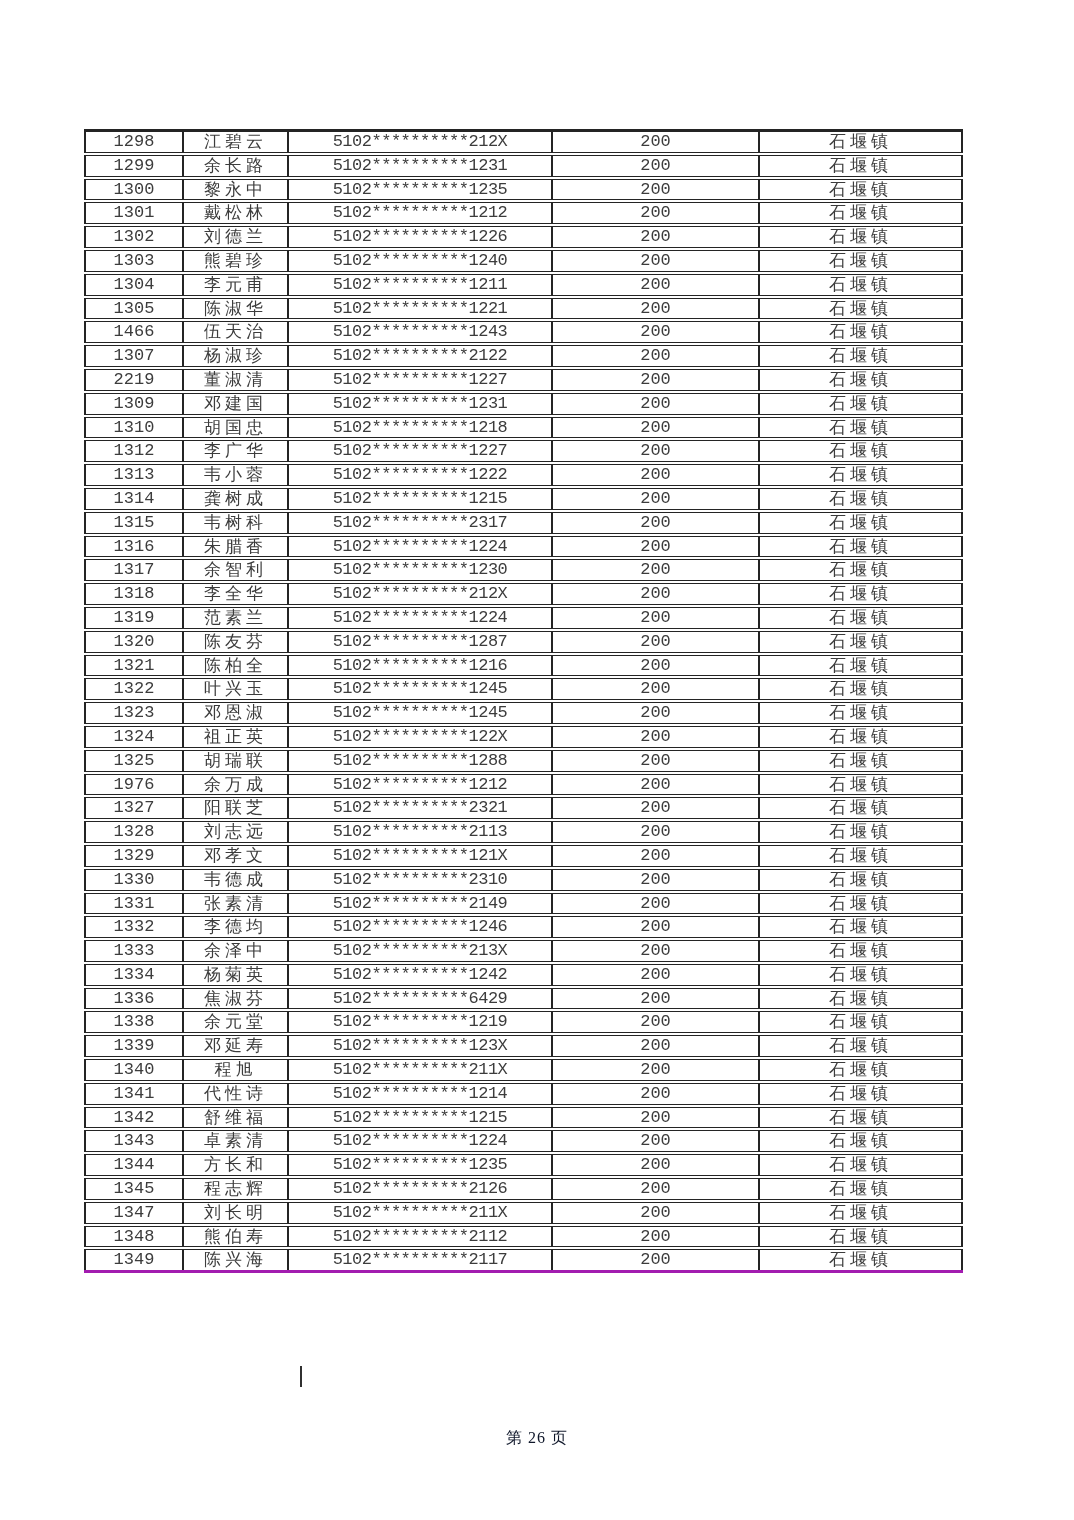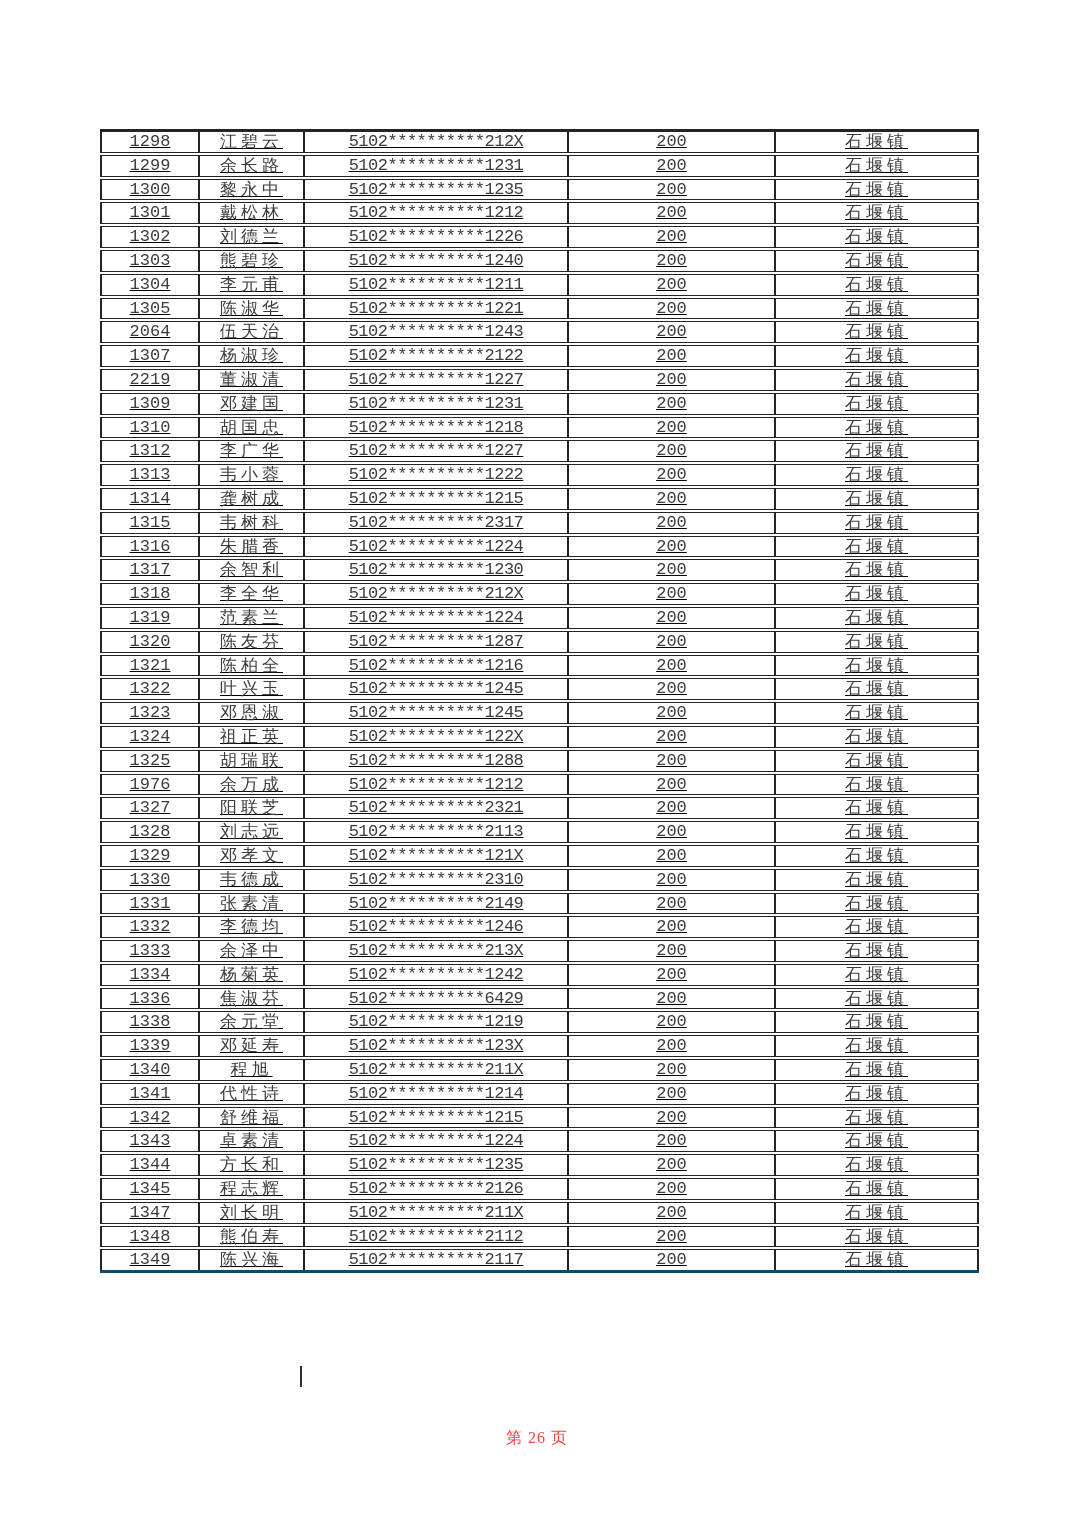--- a/index.html
+++ b/index.html
@@ -6,59 +6,58 @@
   .page {
     position: relative;
     width: 1074px;
     height: 1520px;
     background: #ffffff;
     font-family: "Liberation Serif", serif;
     overflow: hidden;
   }
   table.roster {
     position: absolute;
-    left: 100px;
+    left: 84px;
     top: 129px;
     width: 877px;
     border-collapse: collapse;
     table-layout: fixed;
-    text-decoration: underline;
   }
   table.roster td {
     border-left: 2px solid #242424;
     border-right: 2px solid #242424;
     border-top: 4px double #242424;
     border-bottom: 4px double #242424;
     height: 19.8px;
     padding: 0;
     text-align: center;
     vertical-align: middle;
     white-space: nowrap;
     overflow: hidden;
     color: #3c3c3c;
     font-size: 17px;
     line-height: 19.8px;
   }
   table.roster tr:first-child td { border-top: 3px solid #242424; }
-  table.roster tr:last-child td { border-bottom: 3px solid #0c4a6e; }
+  table.roster tr:last-child td { border-bottom: 3px solid #a21caf; }
   td.cell-num, td.cell-id, td.cell-amount {
     font-family: "Liberation Mono", monospace;
     font-size: 18px;
     color: #474747;
   }
   td.cell-id { letter-spacing: -0.5px; }
   td.cell-name, td.cell-town { letter-spacing: 4px; }
   .page-footer {
     position: absolute;
     top: 1428px;
     left: 0;
     width: 100%;
     text-align: center;
     font-size: 16px;
-    color: #ef4444;
+    color: #0f172a;
     letter-spacing: 1px;
   }
   .table-tail {
     position: absolute;
     left: 300px;
     top: 1366px;
     width: 2px;
     height: 21px;
     background: #303030;
   }
@@ -127,21 +126,21 @@
     <td class="cell-town">石堰镇</td>
   </tr>
         <tr>
     <td class="cell-num">1305</td>
     <td class="cell-name">陈淑华</td>
     <td class="cell-id">5102**********1221</td>
     <td class="cell-amount">200</td>
     <td class="cell-town">石堰镇</td>
   </tr>
         <tr>
-    <td class="cell-num">2064</td>
+    <td class="cell-num">1466</td>
     <td class="cell-name">伍天治</td>
     <td class="cell-id">5102**********1243</td>
     <td class="cell-amount">200</td>
     <td class="cell-town">石堰镇</td>
   </tr>
         <tr>
     <td class="cell-num">1307</td>
     <td class="cell-name">杨淑珍</td>
     <td class="cell-id">5102**********2122</td>
     <td class="cell-amount">200</td>

